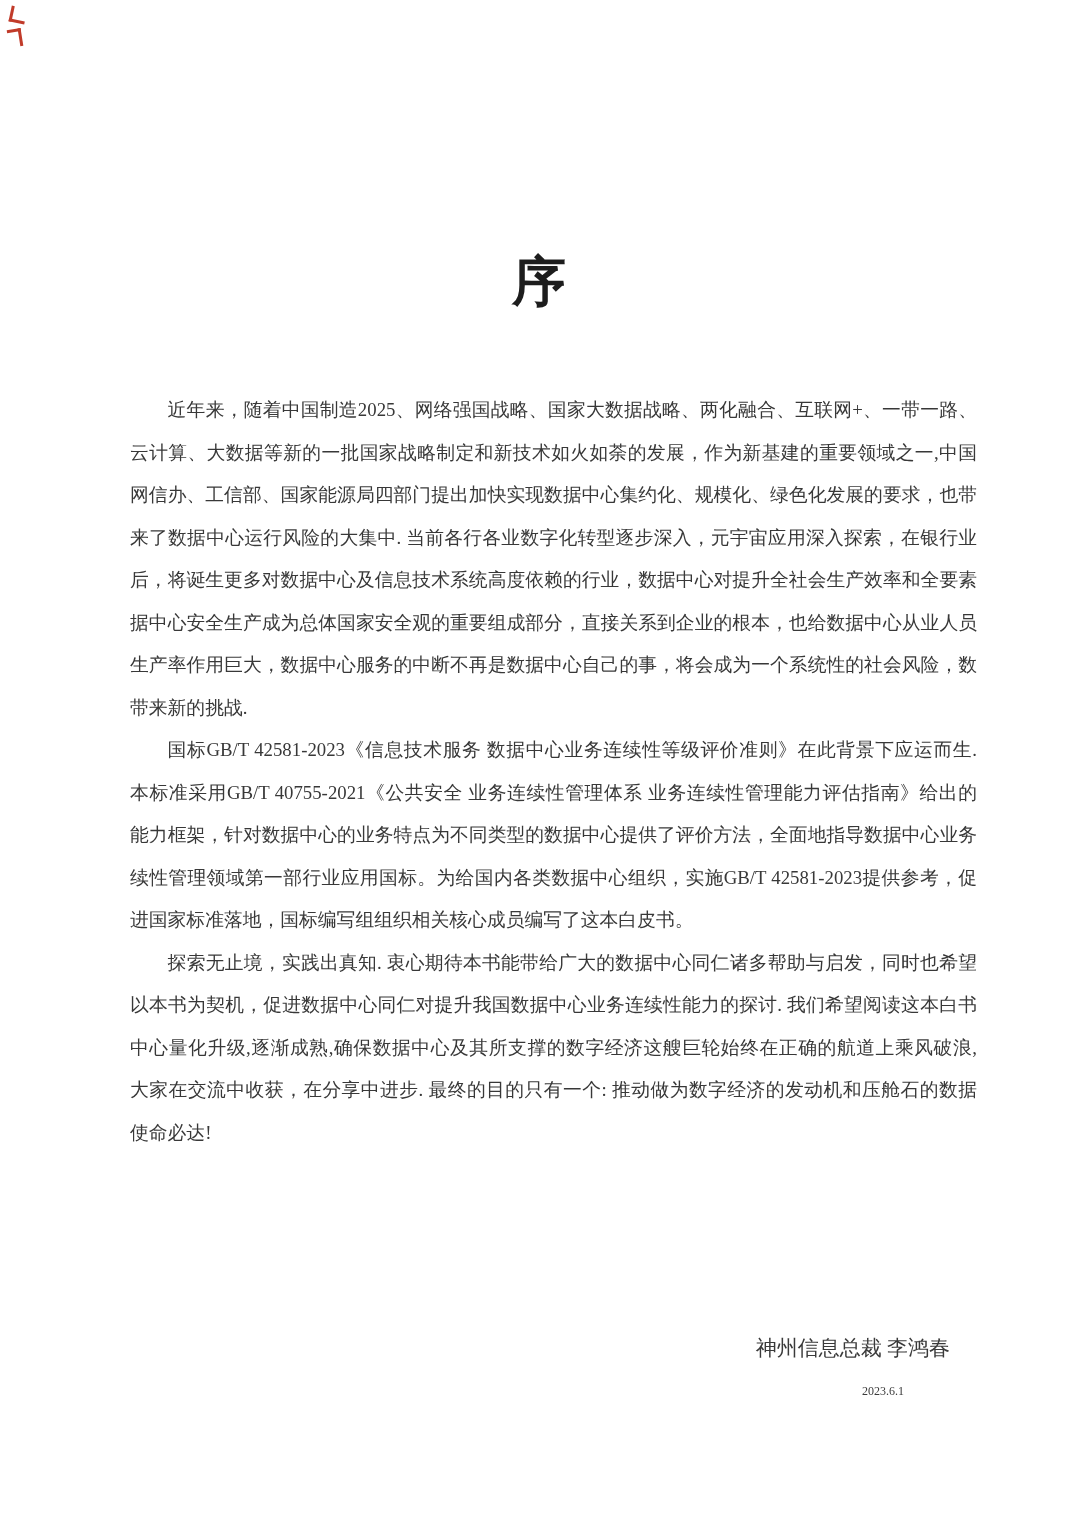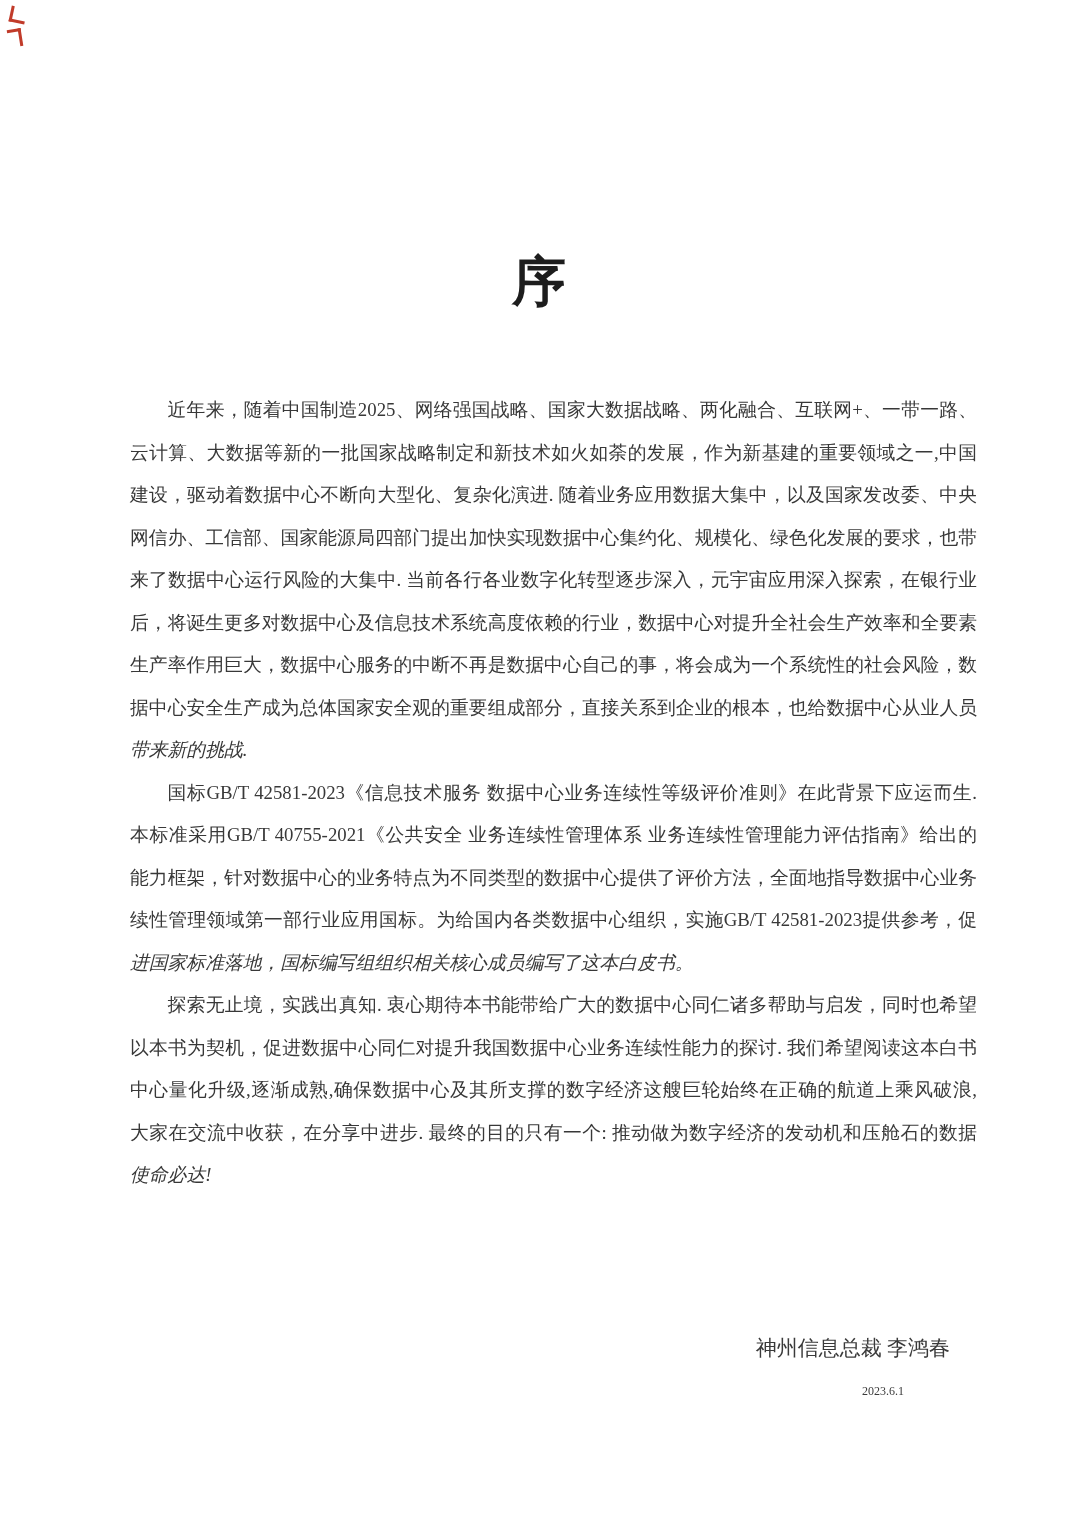--- a/index.html
+++ b/index.html
@@ -52,21 +52,21 @@
     line-height: 42.5px;
     color: #383838;
   }
   .line {
     text-align: justify;
     text-align-last: justify;
     text-justify: inter-character;
     margin-left: 9px;
   }
   .line.first { text-indent: 2em; }
-  .line.last  { text-align-last: left; font-style: italic; }
+  .line.last  { text-align-last: left; }
   .signature {
     position: absolute;
     top: 1334px;
     right: 130px;
     font-size: 21px;
     line-height: 28px;
     color: #3a3a3a;
     margin-left: 8px;
   }
   .date {
@@ -84,26 +84,25 @@
 <div class="page">
 
   <div class="cmark cmark1"></div>
   <div class="cmark cmark2"></div>
 
   <h1 class="title">序</h1>
 
   <div class="body-text">
       <div class="line first">近年来，随着中国制造2025、网络强国战略、国家大数据战略、两化融合、互联网+、一带一路、</div>
       <div class="line">云计算、大数据等新的一批国家战略制定和新技术如火如荼的发展，作为新基建的重要领域之一,中国</div>
-      <div class="line">建设，驱动着数据中心不断向大型化、复杂化演进. 随着业务应用数据大集中，以及国家发改委、中央</div>
       <div class="line">网信办、工信部、国家能源局四部门提出加快实现数据中心集约化、规模化、绿色化发展的要求，也带</div>
       <div class="line">来了数据中心运行风险的大集中. 当前各行各业数字化转型逐步深入，元宇宙应用深入探索，在银行业</div>
       <div class="line">后，将诞生更多对数据中心及信息技术系统高度依赖的行业，数据中心对提升全社会生产效率和全要素</div>
+      <div class="line">据中心安全生产成为总体国家安全观的重要组成部分，直接关系到企业的根本，也给数据中心从业人员</div>
       <div class="line">生产率作用巨大，数据中心服务的中断不再是数据中心自己的事，将会成为一个系统性的社会风险，数</div>
-      <div class="line">据中心安全生产成为总体国家安全观的重要组成部分，直接关系到企业的根本，也给数据中心从业人员</div>
       <div class="line last">带来新的挑战.</div>
       <div class="line first">国标GB/T 42581-2023《信息技术服务 数据中心业务连续性等级评价准则》在此背景下应运而生.</div>
       <div class="line">本标准采用GB/T 40755-2021《公共安全 业务连续性管理体系 业务连续性管理能力评估指南》给出的</div>
       <div class="line">能力框架，针对数据中心的业务特点为不同类型的数据中心提供了评价方法，全面地指导数据中心业务</div>
       <div class="line">续性管理领域第一部行业应用国标。为给国内各类数据中心组织，实施GB/T 42581-2023提供参考，促</div>
       <div class="line last">进国家标准落地，国标编写组组织相关核心成员编写了这本白皮书。</div>
       <div class="line first">探索无止境，实践出真知. 衷心期待本书能带给广大的数据中心同仁诸多帮助与启发，同时也希望</div>
       <div class="line">以本书为契机，促进数据中心同仁对提升我国数据中心业务连续性能力的探讨. 我们希望阅读这本白书</div>
       <div class="line">中心量化升级,逐渐成熟,确保数据中心及其所支撑的数字经济这艘巨轮始终在正确的航道上乘风破浪,</div>
       <div class="line">大家在交流中收获，在分享中进步. 最终的目的只有一个: 推动做为数字经济的发动机和压舱石的数据</div>

